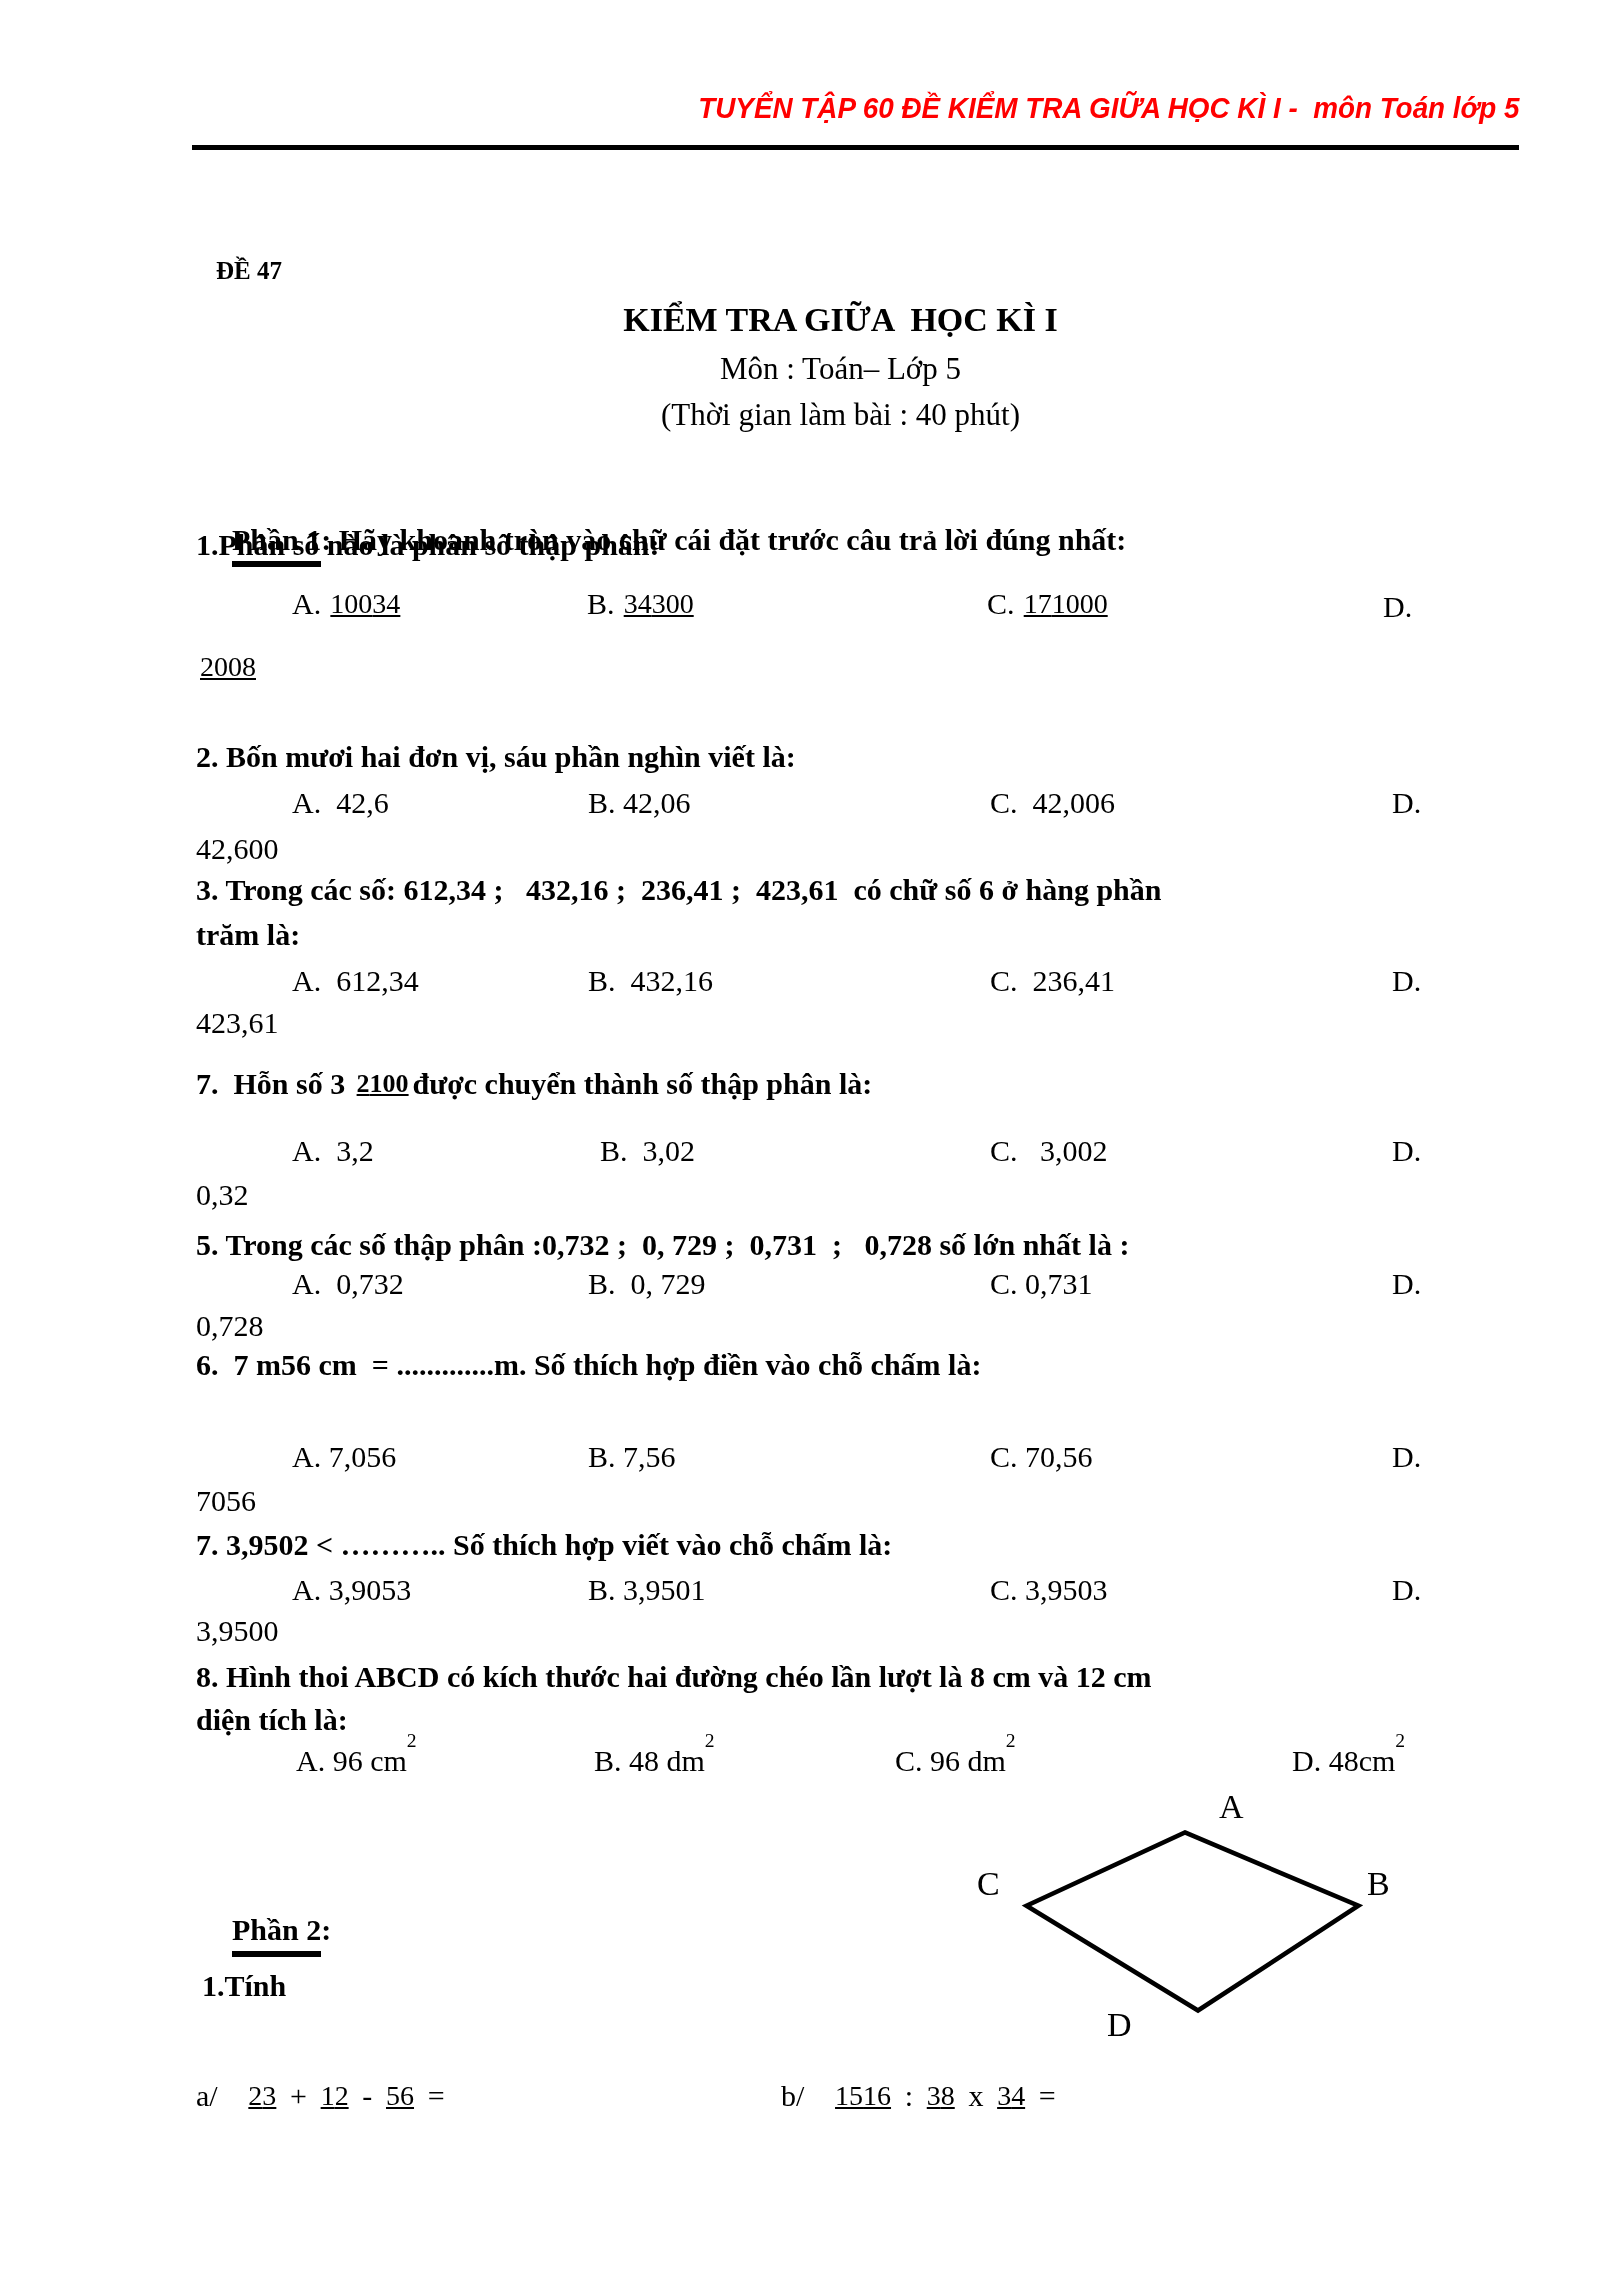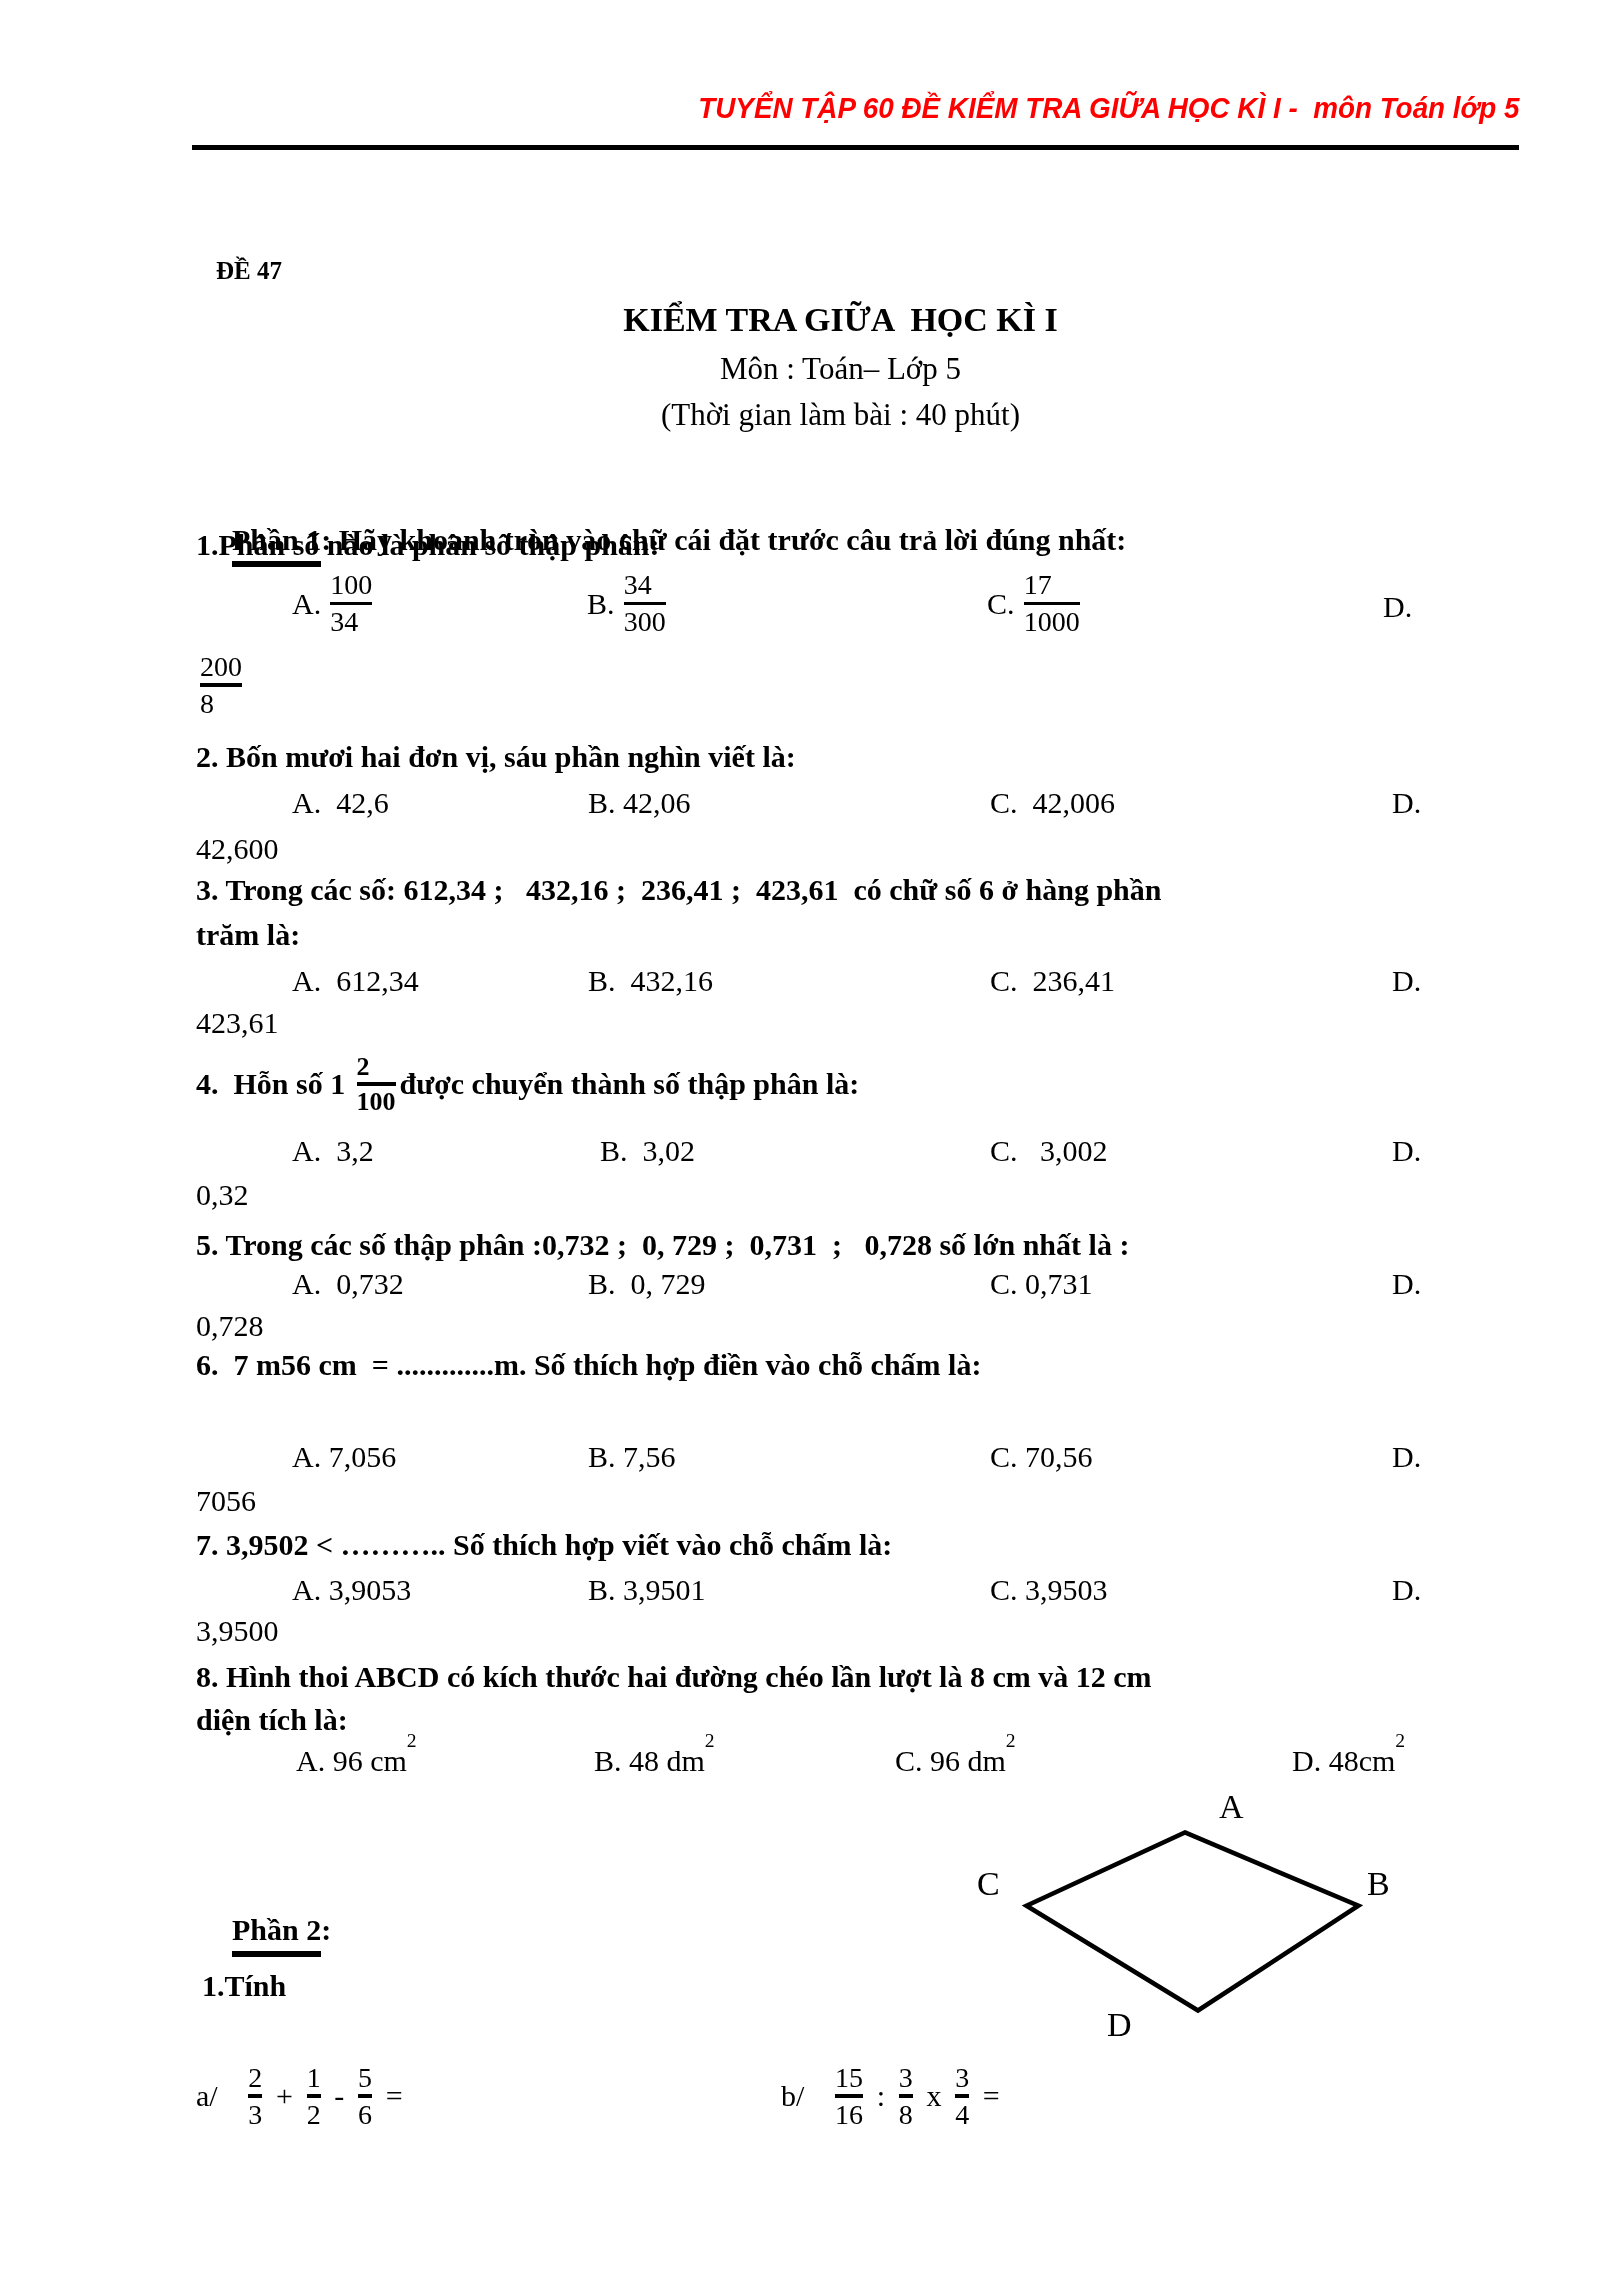--- a/index.html
+++ b/index.html
@@ -9,21 +9,21 @@
   .banner{font-family:"Liberation Sans",sans-serif;font-weight:bold;font-style:italic;
           font-size:29px;color:#ff0000;white-space:pre;transform:scaleX(.96);transform-origin:100% 50%;}
   .rule{background:#000;}
   .titleline{left:196px;width:1289px;text-align:center;white-space:pre;}
   .h-main{font-size:34px;font-weight:bold;}
   .h-sub{font-size:31px;}
   .q{font-size:30px;font-weight:bold;white-space:pre;line-height:1.25;}
   .opt{font-size:30px;white-space:pre;line-height:1.2;}
   .ulabel{display:inline-block;border-bottom:6.5px solid #000;padding-bottom:3.3px;}
   .optgroup{display:flex;align-items:center;gap:9.2px;font-size:30px;height:79px;}
-  .frac{display:inline-flex;flex-direction:column;align-items:flex-start;font-size:28px;line-height:1.05;}
+  .frac{display:inline-flex;flex-direction:row;align-items:flex-start;font-size:28px;line-height:1.05;text-decoration:underline;}
   .frac .bar{align-self:stretch;height:3.9px;background:#000;margin:2px 0;}
   .qrow{display:flex;align-items:center;font-size:30px;font-weight:bold;height:76px;gap:3.9px;}
   .qrow .frac{font-weight:bold;font-size:26px;}
   .exprrow{display:flex;align-items:center;font-size:30px;height:88px;gap:13.7px;}
   .expr-label{margin-right:17px;}
   .supopt sup{font-size:19.6px;line-height:1;position:relative;top:-13px;}
   .vlabel{font-size:34px;}
   svg{display:block;}
 </style>
 </head>
@@ -84,21 +84,21 @@
 
   <div class="abs q" style="left:196px;top:871px;">3. Trong các số: 612,34 ;   432,16 ;  236,41 ;  423,61  có chữ số 6 ở hàng phần</div>
   <div class="abs q" style="left:196px;top:916px;">trăm là:</div>
   <div class="abs opt" style="left:292px;top:963px;">A.  612,34</div>
   <div class="abs opt" style="left:588px;top:963px;">B.  432,16</div>
   <div class="abs opt" style="left:990px;top:963px;">C.  236,41</div>
   <div class="abs opt" style="left:1392px;top:963px;">D.</div>
   <div class="abs opt" style="left:196px;top:1005px;">423,61</div>
 
   <div class="abs qrow" style="left:196px;top:1046px;">
-    <span style="white-space:pre;">4.  Hỗn số 1 </span>
+    <span style="white-space:pre;">7.  Hỗn số 3 </span>
     <span class="frac">
       <span>2</span>
       <span class="bar"></span>
       <span>100</span>
     </span>
     <span style="white-space:pre;">được chuyển thành số thập phân là:</span>
   </div>
   <div class="abs opt" style="left:292px;top:1133px;">A.  3,2</div>
   <div class="abs opt" style="left:588px;top:1133px;margin-left:12px;">B.  3,02</div>
   <div class="abs opt" style="left:990px;top:1133px;">C.   3,002</div>

